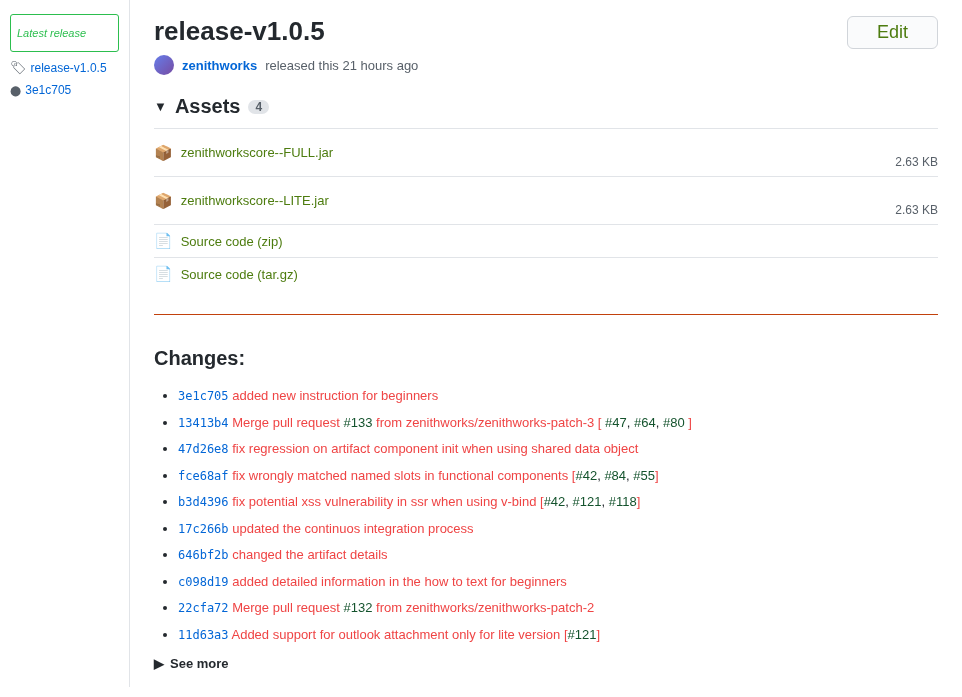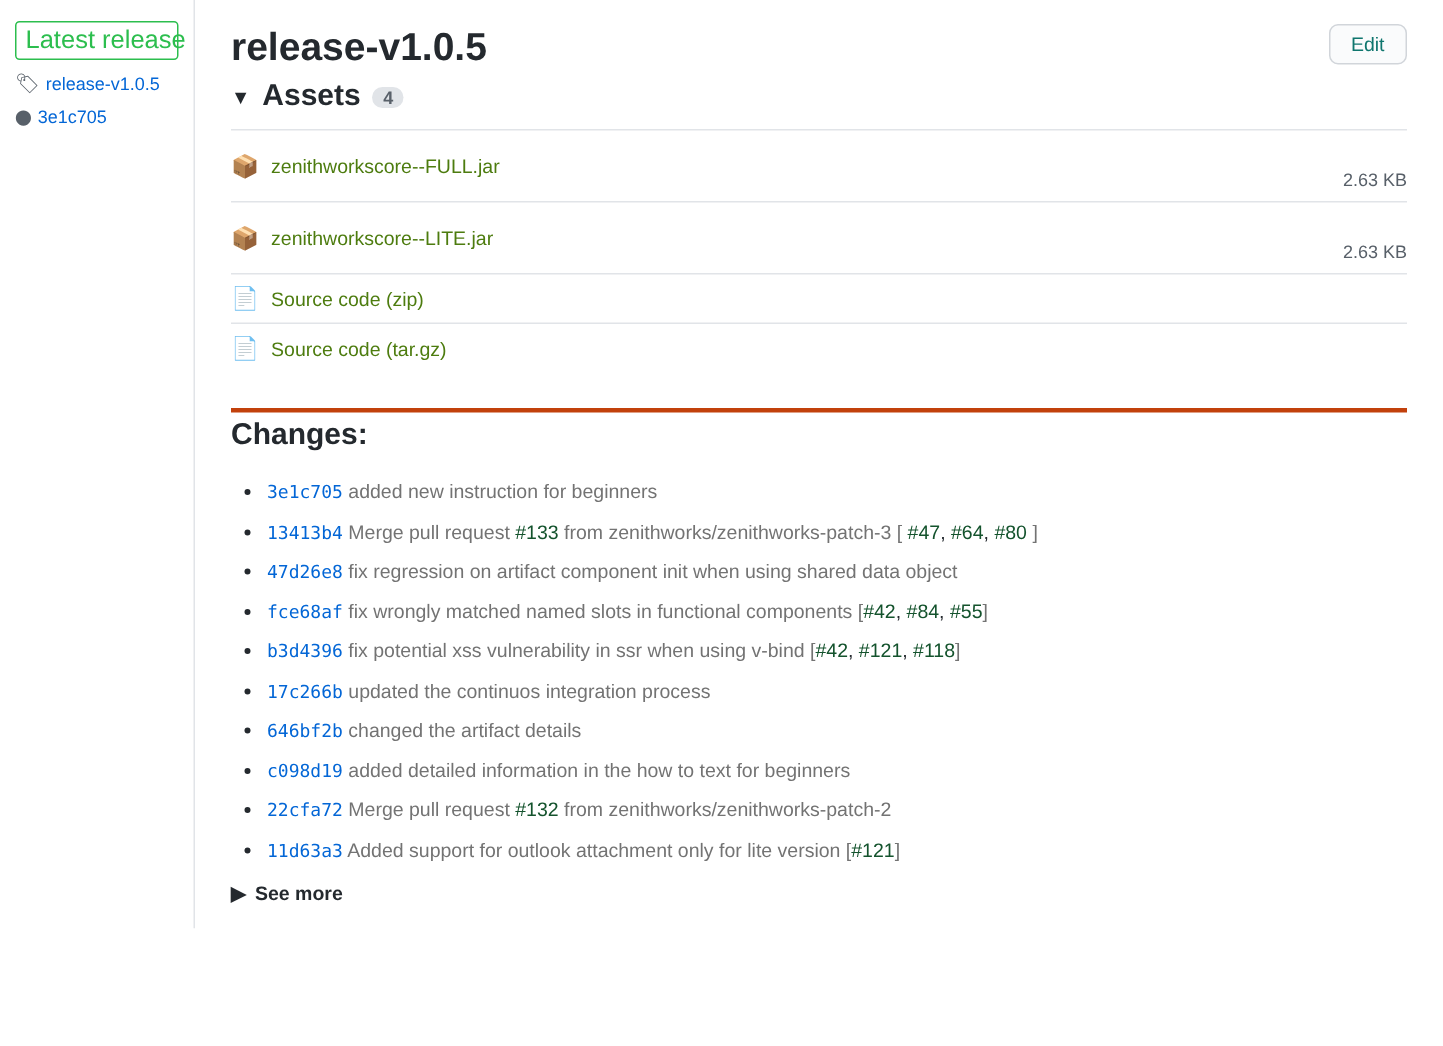--- a/index.html
+++ b/index.html
@@ -18,24 +18,25 @@
       padding: 14px 10px;
       border-right: 1px solid #e1e4e8;
       display: flex;
       flex-direction: column;
       gap: 8px;
     }
     .latest-release-badge {
       display: inline-block;
       border: 1px solid #2cbe4e;
       color: #2cbe4e;
-      font-size: 17px;
-      padding: 2px 6px;
+      font-size: 11px;
+      padding: 12px 6px;
       border-radius: 3px;
       white-space: nowrap;
+      font-style: italic;
     }
     .sidebar-tag-row {
       display: flex;
       align-items: center;
       gap: 4px;
       font-size: 12px;
       color: #0366d6;
       cursor: pointer;
     }
     .sidebar-tag-row .tag-icon {
@@ -71,24 +72,24 @@
 
     .release-title {
       font-size: 26px;
       font-weight: 600;
       color: #24292e;
     }
 
     .edit-button {
       border: 1px solid #d1d5da;
       background: #fafbfc;
-      color: #0f766e;
-      padding: 5px 14px;
+      color: #4d7c0f;
+      padding: 5px 29px;
       border-radius: 6px;
-      font-size: 13px;
+      font-size: 18px;
       cursor: pointer;
     }
 
     .release-meta {
       display: flex;
       align-items: center;
       gap: 8px;
       margin-bottom: 20px;
       font-size: 13px;
       color: #586069;
@@ -151,22 +152,22 @@
       text-align: center;
     }
     .asset-size {
       color: #586069;
       font-size: 12px;
       margin-top: 19px;
     }
 
     
     .changes-section {
-      border-top: 3px solid #c2410c;
-      padding-top: 4px;
+      border-top: 1px solid #c2410c;
+      padding-top: 32px;
     }
     .changes-title {
       font-size: 20px;
       font-weight: 700;
       margin-bottom: 16px;
     }
     .commit-list {
       list-style: disc;
       padding-left: 24px;
     }
@@ -175,21 +176,21 @@
       font-size: 13px;
       line-height: 1.5;
     }
     .commit-hash {
       color: #0366d6;
       font-family: "SFMono-Regular", Consolas, monospace;
       font-size: 12px;
       text-decoration: none;
     }
     .commit-text {
-      color: #737373;
+      color: #ef4444;
     }
     .issue-link {
       color: #14532d;
       text-decoration: none;
     }
 
     .see-more-row {
       display: flex;
       align-items: center;
       gap: 6px;
@@ -217,20 +218,25 @@
   </div>
 </div>
 
 <div class="main">
 
   <div class="release-header">
     <h1 class="release-title">release-v1.0.5</h1>
     <button class="edit-button">Edit</button>
   </div>
 
+  <div class="release-meta">
+    <span class="avatar-img"></span>
+    <a href="#">zenithworks</a>
+    <span>released this 21 hours ago</span>
+  </div>
 
   <div class="assets-section">
     <div class="assets-header">
       <span style="font-size:13px;">▼</span>
       <h2>Assets</h2>
       <span class="assets-count">4</span>
     </div>
 
     <div id="assets-list">
         <div class="asset-item">

